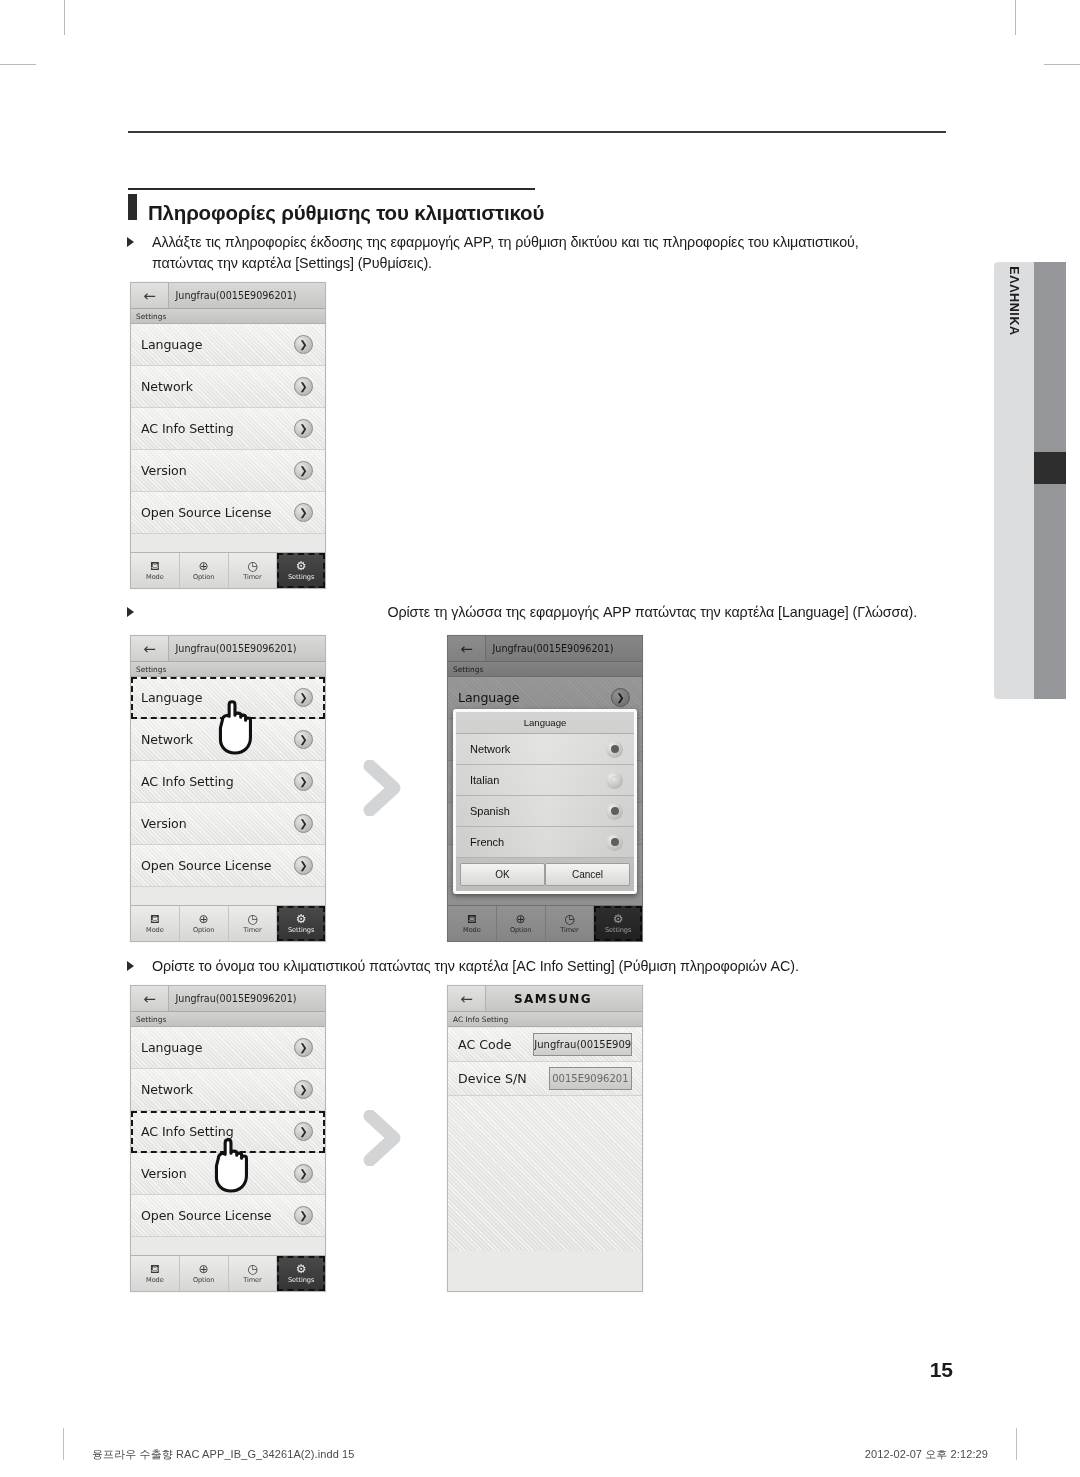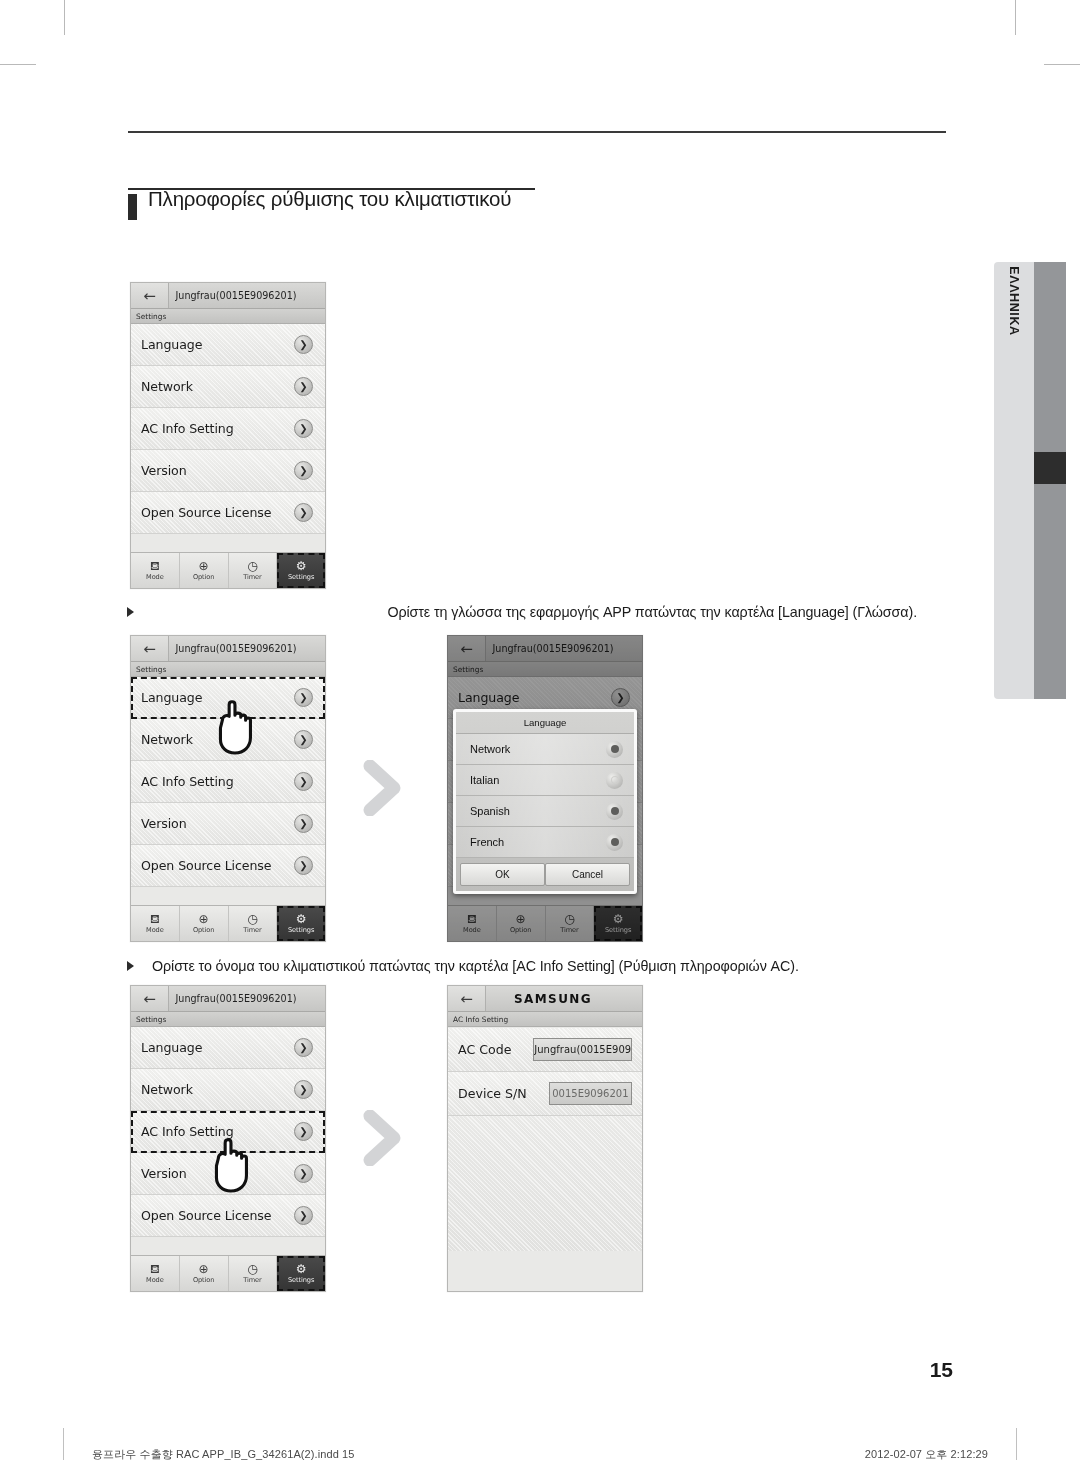--- a/index.html
+++ b/index.html
@@ -25,22 +25,22 @@
   
   .head-rule {
     position: absolute; left: 128px; top: 188px; width: 407px; height: 2px;
     background: #2b2b2b;
   }
   .head-bar {
     position: absolute; left: 128px; top: 194px; width: 9px; height: 26px;
     background: #2b2b2b;
   }
   .heading {
-    position: absolute; left: 148px; top: 187px;
-    font-size: 20.5px; font-weight: normal; color: #1a1a1a;
+    position: absolute; left: 148px; top: 201px;
+    font-size: 20.5px; font-weight: bold; color: #1a1a1a;
     letter-spacing: -0.2px; white-space: nowrap;
   }
 
   
   .bullet-block { position: absolute; left: 127px; }
   .bullet-tri {
     position: absolute; left: 0; top: 5px;
     width: 0; height: 0;
     border-left: 7px solid #2b2b2b;
     border-top: 5px solid transparent;
@@ -177,21 +177,21 @@
   .dlg-btns { display: flex; padding: 5px 4px 5px; }
   .dlg-btn {
     flex: 1; text-align: center; font-size: 10px; color: #161616;
     padding: 5px 0;
     background: linear-gradient(#f4f4f2, #d8d8d6);
     border: 1px solid #9d9d9b; border-radius: 2px;
   }
 
   
   .ac-row {
-    height: 44px; display: flex; align-items: center; gap: 22px;
+    height: 34px; display: flex; align-items: center; gap: 22px;
     padding: 0 10px; border-bottom: 1px solid #d2d2d0;
     background:
       repeating-linear-gradient(45deg, rgba(255,255,255,0.5) 0 1px, rgba(0,0,0,0.012) 1px 3px),
       linear-gradient(#f3f3f1, #e6e6e4);
   }
   .ac-lbl { font-size: 12.6px; color: #1c1c1c; white-space: nowrap; }
   .ac-field {
     flex: 1; height: 23px;
     display: flex; align-items: center; justify-content: center;
     background: linear-gradient(#e4e4e2, #cdcdcb);
@@ -261,20 +261,24 @@
   <div class="crop crop-h" style="left:0;   top:64px;"></div>
   <div class="crop crop-v" style="left:1015px; top:0;"></div>
   <div class="crop crop-h" style="right:0; top:64px;"></div>
 
   <div class="top-rule"></div>
 
   <div class="head-rule"></div>
   <div class="head-bar"></div>
   <div class="heading">Πληροφορίες ρύθμισης του κλιματιστικού</div>
 
+  <div class="bullet-block" id="bullet1">
+    <span class="bullet-tri"></span>
+    <div class="bullet-text">Αλλάξτε τις πληροφορίες έκδοσης της εφαρμογής APP, τη ρύθμιση δικτύου και τις πληροφορίες του κλιματιστικού, πατώντας την καρτέλα [Settings] (Ρυθμίσεις).</div>
+  </div>
 
   <div class="phone-wrap" style="left:130px; top:282px;">
     <div class="phone">
       <div class="titlebar">
         <div class="back-btn">←</div>
         <div class="title-text">Jungfrau(0015E9096201)</div>
       </div>
       <div class="subbar">Settings</div>
       <div class="list">
         <div class="row">

